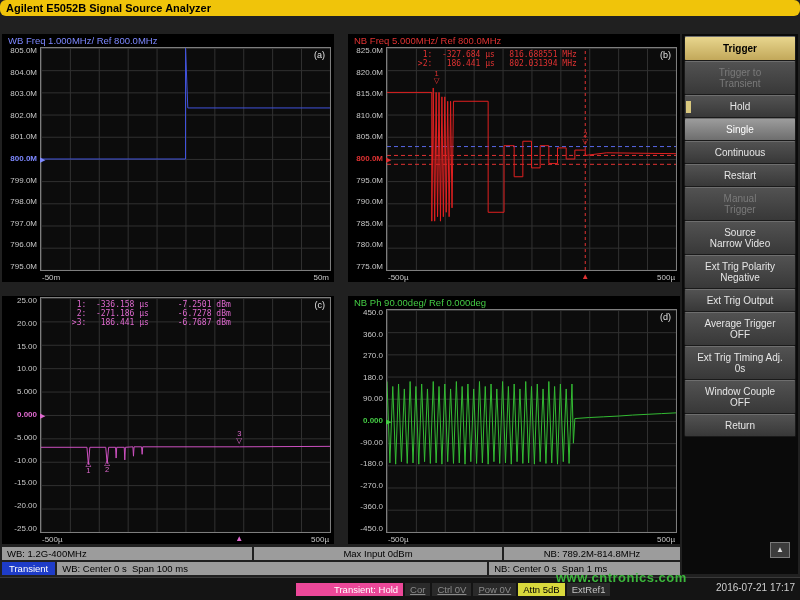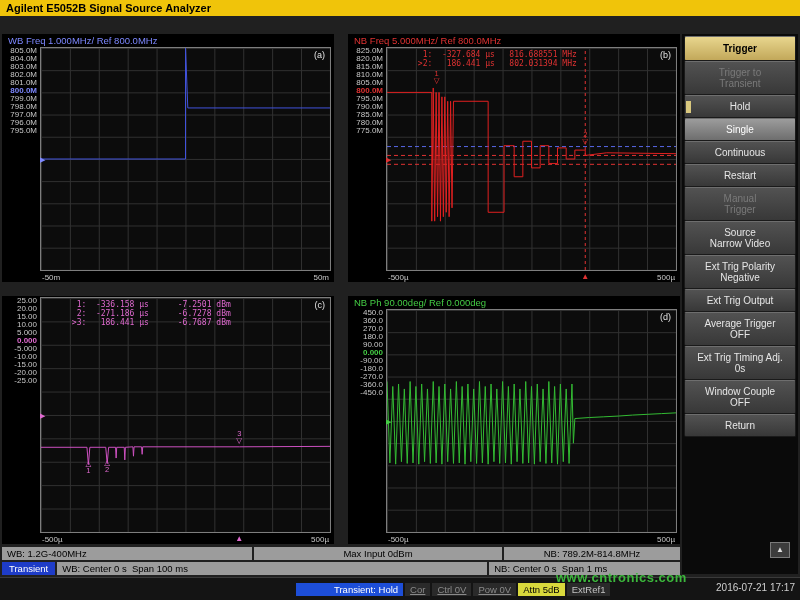--- a/index.html
+++ b/index.html
@@ -1,28 +1,28 @@
 <!DOCTYPE html>
 <html><head>
 <meta charset="utf-8">
 <style>
   html,body{margin:0;padding:0;background:#000;}
   .screen{position:relative;width:800px;height:600px;background:#202020;overflow:hidden;
           font-family:"Liberation Sans",sans-serif;}
   
   .titlebar{position:absolute;left:0;top:0;width:100%;height:16px;background:#f0c40a;color:#000;
-            font-size:11px;font-weight:bold;line-height:16px;padding-left:6px;box-sizing:border-box;}
+            font-size:11px;font-weight:bold;line-height:16px;padding-left:6px;box-sizing:border-box;border-radius:6px;}
   .resize{position:absolute;top:19px;right:10px;color:#b4b4b4;font-size:9px;margin-top:30px;}
   
   .plots{position:absolute;left:2px;top:34px;width:678px;height:510px;display:grid;
          grid-template-columns:1fr 1fr;grid-template-rows:1fr 1fr;gap:14px;background:#202020;}
   .panel{position:relative;background:#000;display:flex;flex-direction:column;padding:1px 3px 0 2px;box-sizing:border-box;}
   .ptitle{height:12px;font-size:9.5px;line-height:12px;padding-left:4px;white-space:nowrap;}
   .pbody{flex:1;display:flex;min-height:0;}
-  .yticks{width:36px;display:flex;flex-direction:column;justify-content:flex-start;align-items:flex-end;
+  .yticks{width:36px;display:flex;flex-direction:column;justify-content:space-between;align-items:flex-end;
           padding-right:3px;box-sizing:border-box;font-size:8px;color:#c8c8c8;line-height:8px;}
   .yticks span.ref{font-weight:bold;}
   .plot{position:relative;flex:1;background:#0c0c0c;border:1px solid #7d7d7d;
         background-image:linear-gradient(to right,#303030 1px,transparent 1px),
                          linear-gradient(to bottom,#303030 1px,transparent 1px);
         background-size:10% 10%;}
   svg.trace{position:absolute;left:0;top:0;width:100%;height:100%;}
   .corner{position:absolute;top:2px;right:5px;color:#e2e2e2;font-size:9px;}
   .readout{position:absolute;left:26px;top:2px;font-family:"DejaVu Sans Mono",monospace;
            font-size:8px;line-height:9px;white-space:pre;}
@@ -52,21 +52,21 @@
   .row1 .s2{width:248px;text-align:center;}
   .row1 .s3{flex:1;text-align:center;}
   .row2{position:absolute;left:2px;top:562px;width:678px;height:13px;display:flex;gap:2px;}
   .mode{background:#1e3cc8;color:#fff;font-size:9.5px;line-height:13px;padding:0 7px;white-space:pre;}
   .row2 .wb{width:430px;}
   .row2 .nb{flex:1;}
   .statusbar{position:absolute;left:0;top:577px;width:800px;height:23px;background:#141414;
              border-top:1px solid #3a3a3a;display:flex;align-items:center;font-size:9.5px;
              padding-left:296px;box-sizing:border-box;gap:2px;}
   .stat{padding:1px 5px;white-space:pre;}
-  .stat.blue{background:#1d4ed8;color:#fff;padding-left:38px;}
+  .stat.blue{background:#ec4899;color:#fff;padding-left:38px;}
   .stat.dim{color:#8a8a8a;background:#2a2a2a;text-decoration:underline;}
   .stat.attn{background:#d8d83c;color:#000;}
   .stat.plain{color:#c2c2c2;background:#2a2a2a;}
   .datetime{position:absolute;right:5px;top:4px;color:#cfcfcf;font-size:10px;}
   .watermark{position:absolute;left:556px;top:570px;color:#3cb83c;font-size:13px;font-weight:bold;
              letter-spacing:0.5px;z-index:6;}
 </style>
 </head>
 <body>
 

